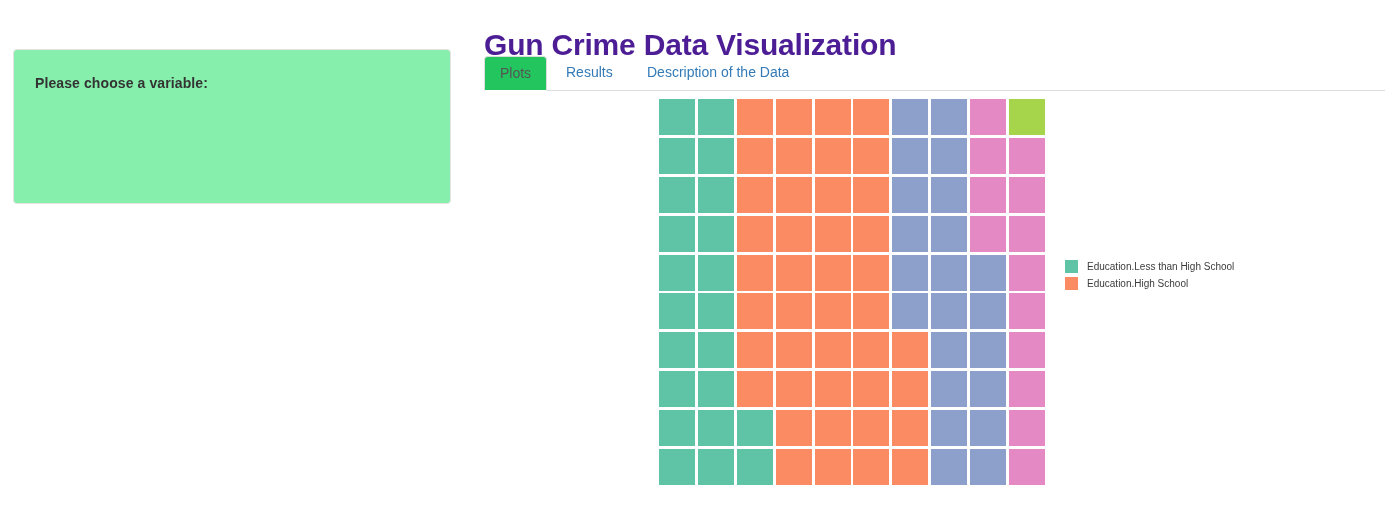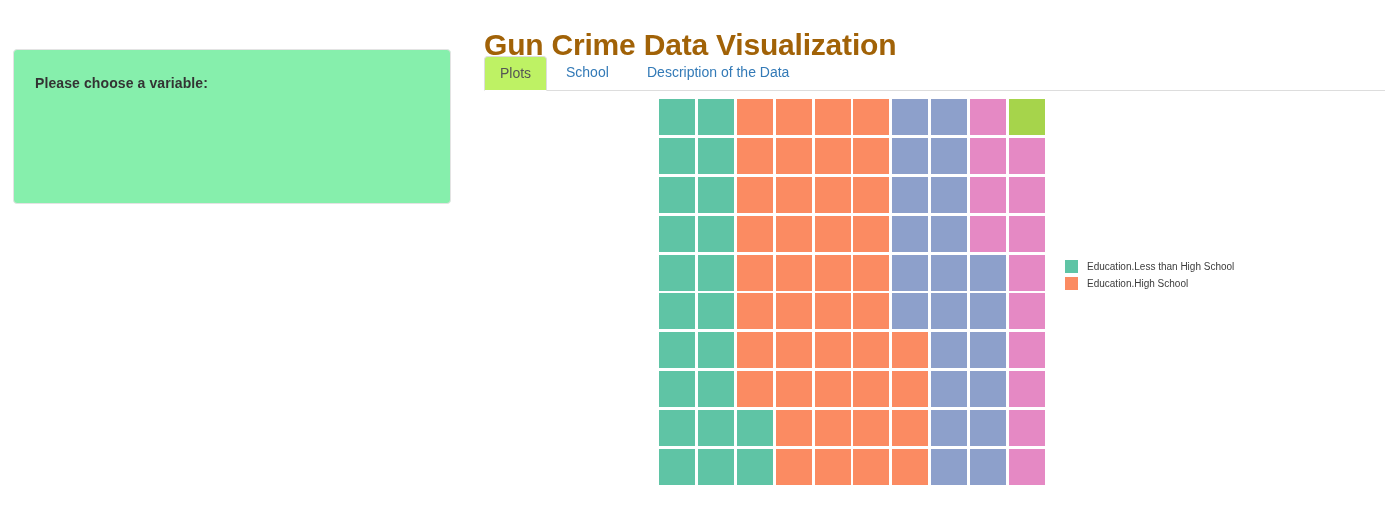--- a/index.html
+++ b/index.html
@@ -82,21 +82,21 @@
     cursor: pointer;
   }
 
   
   #page-title {
     position: absolute;
     left: 484px;
     top: 8px;
     font-size: 30px;
     font-weight: bold;
-    color: #a16207;
+    color: #4c1d95;
     letter-spacing: -0.2px;
     white-space: nowrap;
   }
 
   
   #tab-bar {
     position: absolute;
     left: 484px;
     top: 56px;
     width: 901px;
@@ -113,21 +113,21 @@
     padding: 0 15px;
     box-sizing: border-box;
     white-space: nowrap;
     cursor: pointer;
   }
   .tab.inactive {
     color: #337ab7;
   }
   .tab.active {
     color: #555555;
-    background: #bef264;
+    background: #22c55e;
     border: 1px solid #dddddd;
     border-bottom-color: #ffffff;
     border-radius: 4px 4px 0 0;
   }
 
   
   #waffle-plot {
     position: absolute;
     left: 659px;
     top: 99px;
@@ -176,21 +176,21 @@
 <div id="sidebar-panel">
   <div id="variable-label">Please choose a variable:</div>
 
 
 </div>
 
 <h1 id="page-title">Gun Crime Data Visualization</h1>
 
 <div id="tab-bar">
     <div class="tab active" style="left: 0px;"><span>Plots</span></div>
-    <div class="tab inactive" style="left: 67px;"><span>School</span></div>
+    <div class="tab inactive" style="left: 67px;"><span>Results</span></div>
     <div class="tab inactive" style="left: 148px;"><span>Description of the Data</span></div>
   </div>
 
 <div id="waffle-plot">
     <div class="waffle-row">
       <div class="waffle-cell" style="background: rgb(95, 196, 165);"></div>
       <div class="waffle-cell" style="background: rgb(95, 196, 165);"></div>
       <div class="waffle-cell" style="background: rgb(251, 139, 98);"></div>
       <div class="waffle-cell" style="background: rgb(251, 139, 98);"></div>
       <div class="waffle-cell" style="background: rgb(251, 139, 98);"></div>

